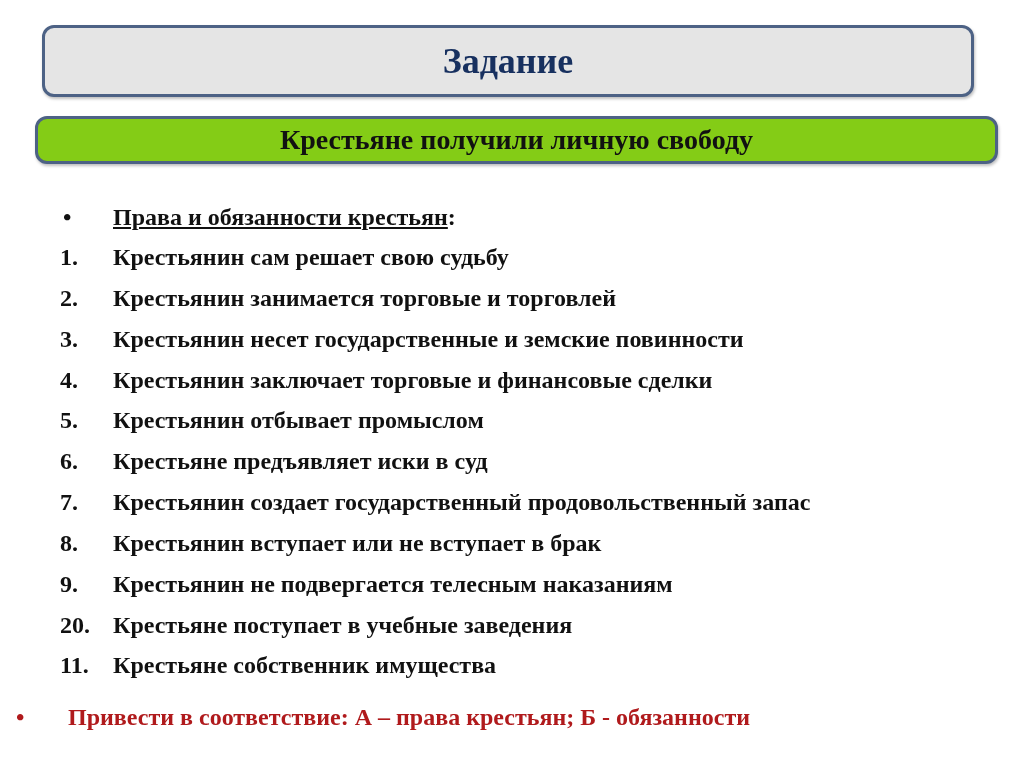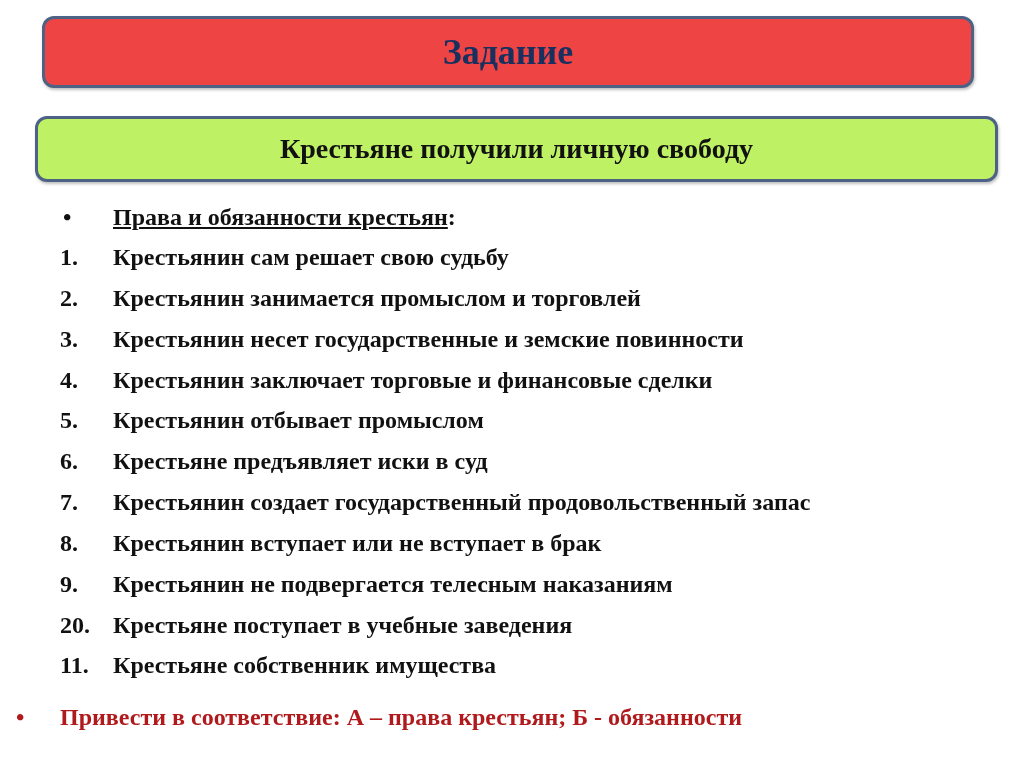--- a/index.html
+++ b/index.html
@@ -12,29 +12,29 @@
   }
   .box {
     position: absolute;
     box-sizing: border-box;
     border: 3px solid #4d6285;
     border-radius: 12px;
     display: flex; align-items: center; justify-content: center;
     box-shadow: 1px 2px 3px rgba(0,0,0,0.25);
   }
   .title-box {
-    left: 42px; top: 16px; width: 932px; height: 72px;
-    background: #ef4444;
+    left: 42px; top: 25px; width: 932px; height: 72px;
+    background: #e5e5e5;
   }
   .title-text {
     font-weight: bold; font-size: 36px; color: #17305f;
   }
   .subtitle-box {
-    left: 35px; top: 116px; width: 963px; height: 66px;
-    background: #bef264;
+    left: 35px; top: 116px; width: 963px; height: 48px;
+    background: #84cc16;
   }
   .subtitle-text {
     font-weight: bold; font-size: 28px; color: #111111;
   }
   .content {
     position: absolute; left: 0; top: 0;
   }
   .line {
     position: absolute;
     font-weight: bold; font-size: 24px; color: #111111;
@@ -44,21 +44,21 @@
   .num { position: absolute; left: 60px; }
   .txt { position: absolute; left: 113px; }
   .bullet { position: absolute; left: 63px; }
   .heading-text { text-decoration: underline; }
   .task {
     position: absolute; left: 0; top: 703px;
     font-weight: bold; font-size: 24px; color: #b01a1c;
     white-space: nowrap; line-height: 28px;
   }
   .task .bullet-red { position: absolute; left: 16px; }
-  .task .txt-red { position: absolute; left: 60px; }
+  .task .txt-red { position: absolute; left: 68px; }
 </style>
 </head>
 <body>
 
 <div class="box title-box">
   <span class="title-text">Задание</span>
 </div>
 
 <div class="box subtitle-box">
   <span class="subtitle-text">Крестьяне получили личную свободу</span>
@@ -69,21 +69,21 @@
     <span class="bullet">•</span>
     <span class="txt"><span class="heading-text">Права и обязанности крестьян</span><span>:</span></span>
   </div>
 
   <div class="line" style="top:243px;">
     <span class="num">1.</span>
     <span class="txt">Крестьянин сам решает свою судьбу</span>
   </div>
   <div class="line" style="top:284px;">
     <span class="num">2.</span>
-    <span class="txt">Крестьянин занимается промыслом и торговлей</span>
+    <span class="txt">Крестьянин занимается торговые и торговлей</span>
   </div>
   <div class="line" style="top:325px;">
     <span class="num">3.</span>
     <span class="txt">Крестьянин несет государственные и земские повинности</span>
   </div>
   <div class="line" style="top:366px;">
     <span class="num">4.</span>
     <span class="txt">Крестьянин заключает торговые и финансовые сделки</span>
   </div>
   <div class="line" style="top:406px;">

